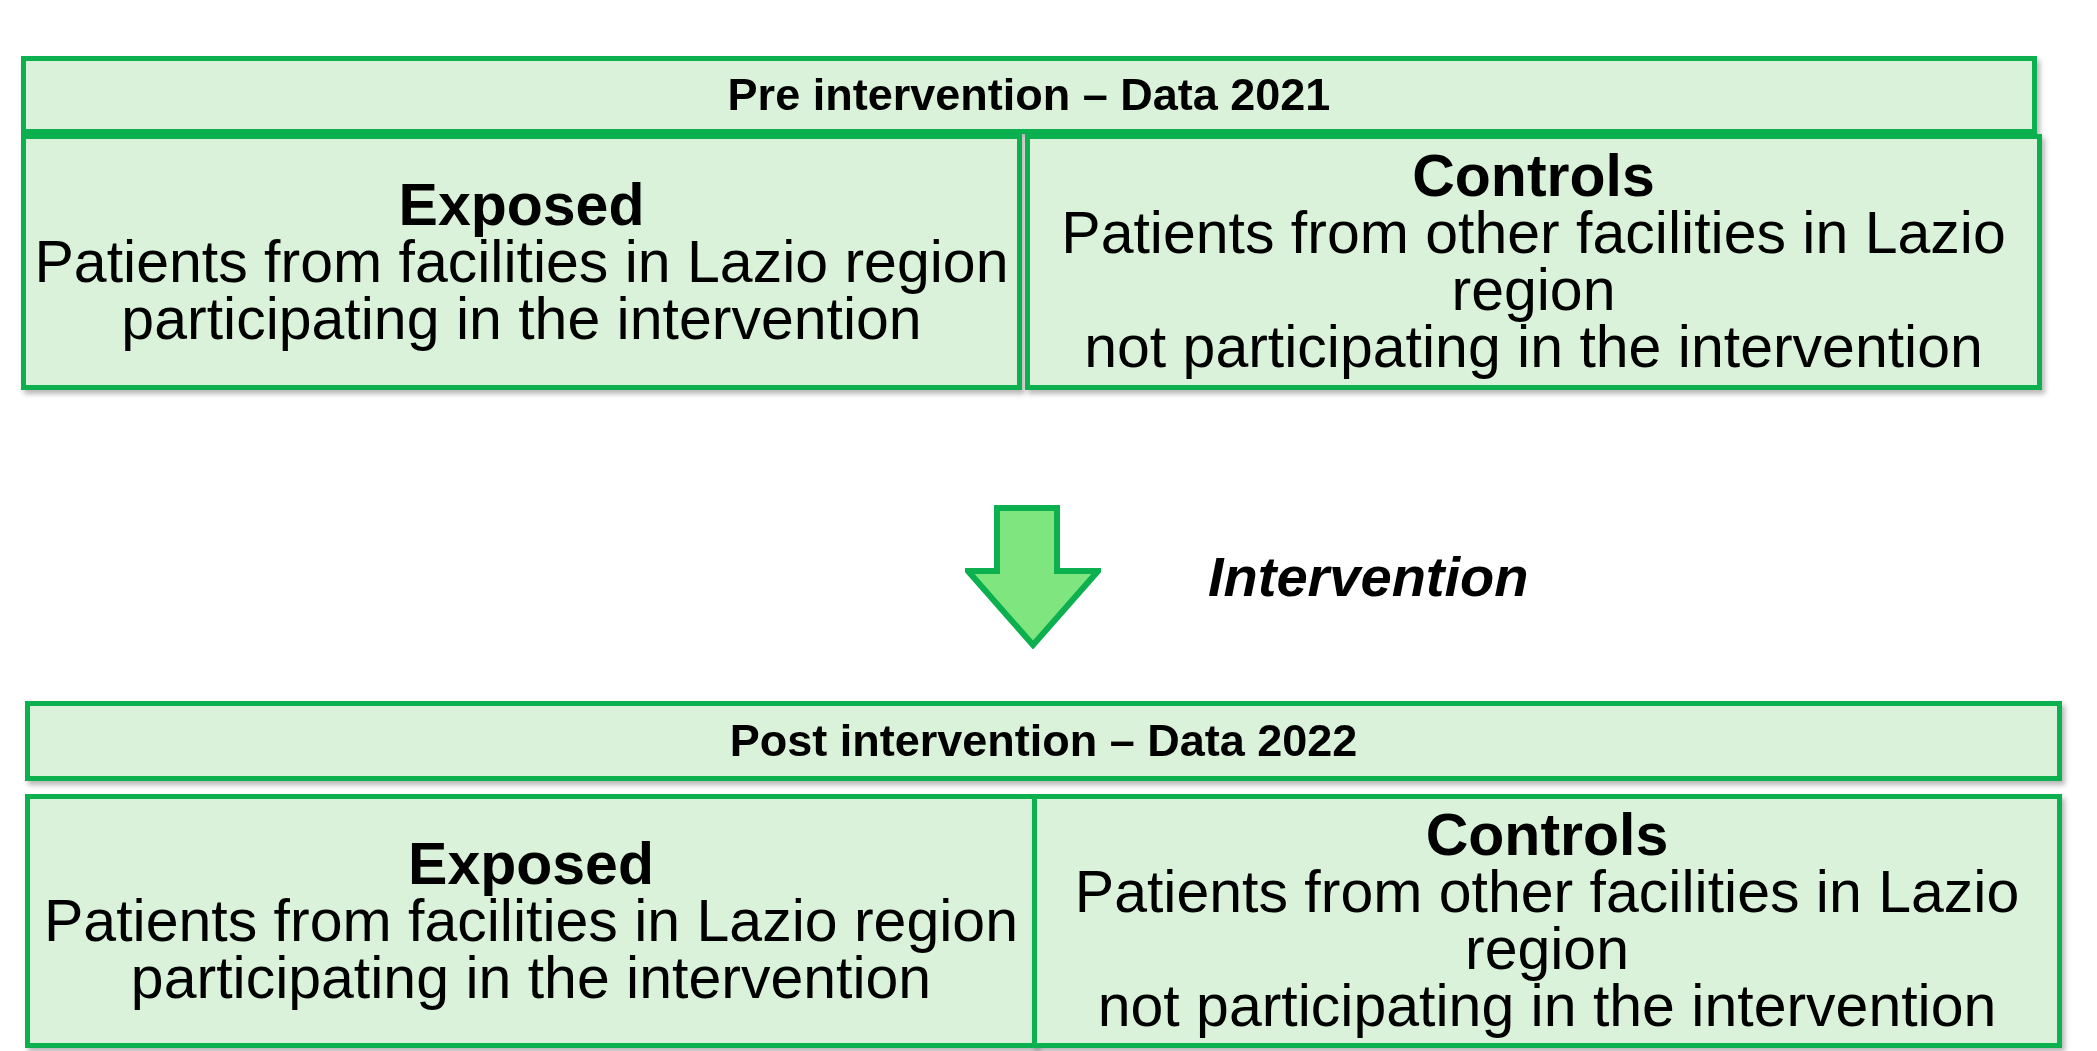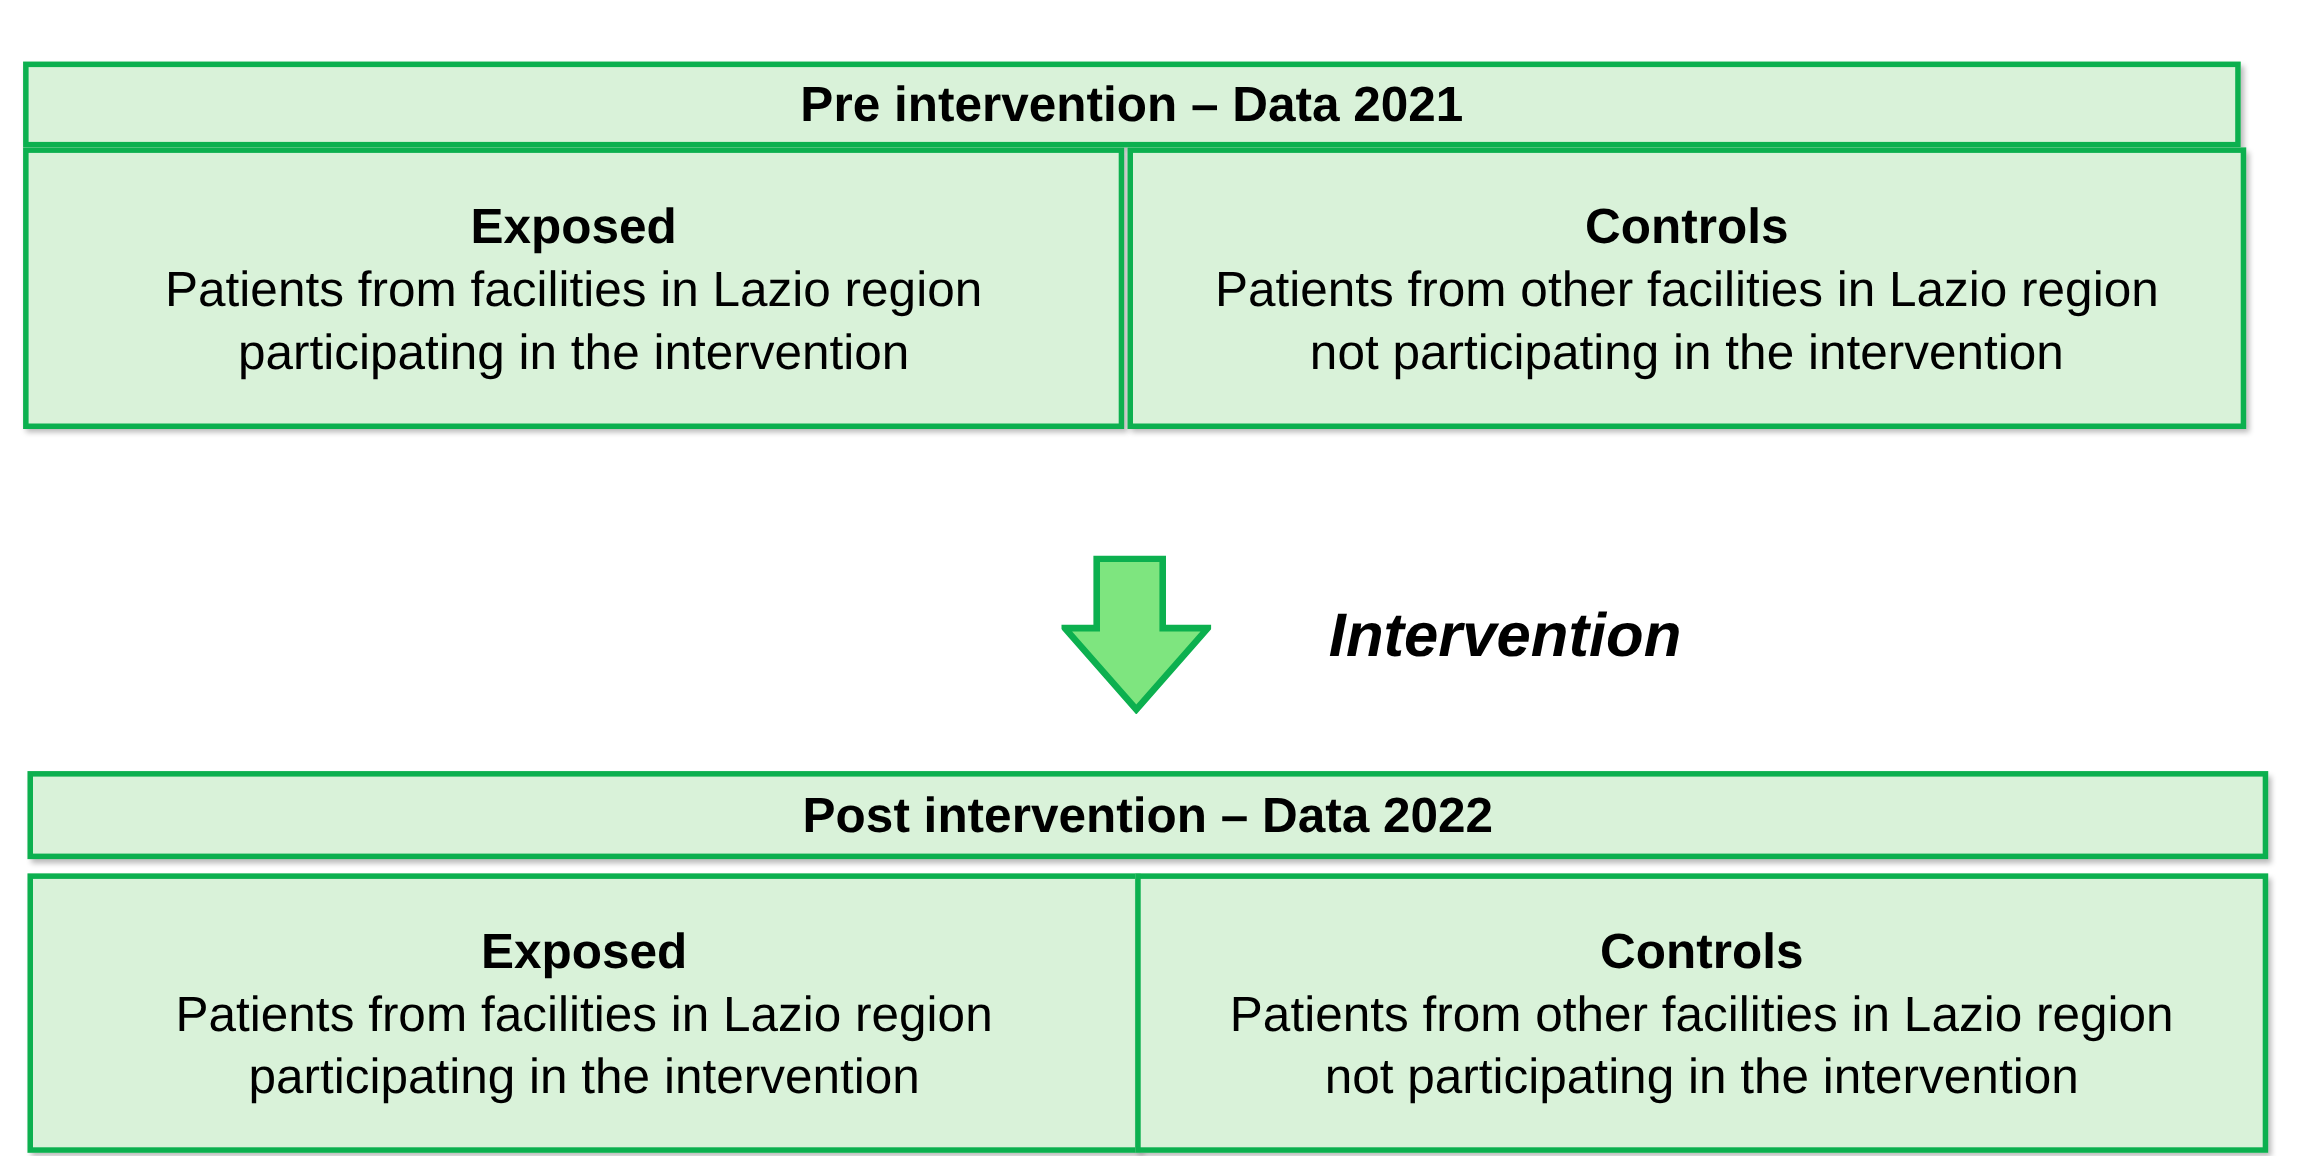--- a/index.html
+++ b/index.html
@@ -28,21 +28,21 @@
     align-items: center;
     justify-content: center;
     text-align: center;
   }
   .header-box {
     font-weight: bold;
     font-size: 45px;
     line-height: 50px;
   }
   .cell-box {
-    font-size: 45px;
+    font-size: 59px;
     line-height: 57px;
   }
   .cell-title {
     font-weight: bold;
   }
   
   .pre-header   { left: 21px;   top: 22px;  width: 2016px; height: 78px; }
   .pre-exposed  { left: 21px;   top: 100px; width: 1001px; height: 256px; }
   .pre-controls { left: 1025px; top: 100px; width: 1017px; height: 256px; }
   

